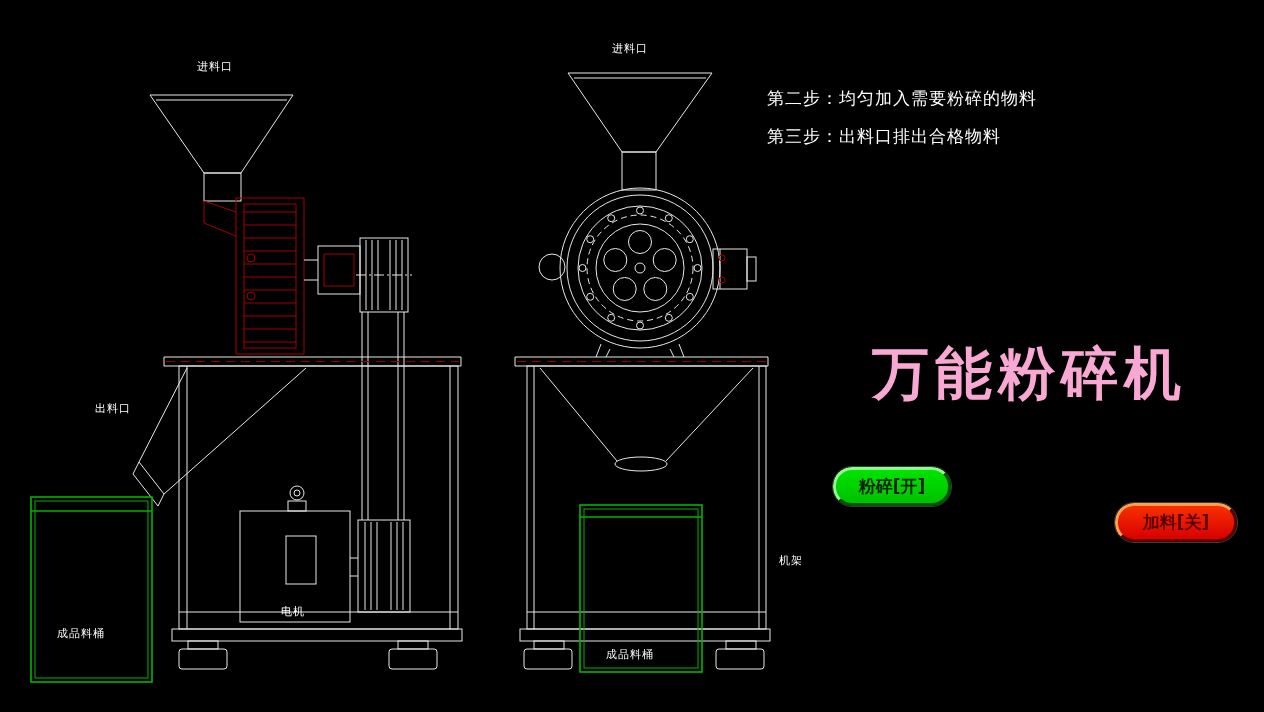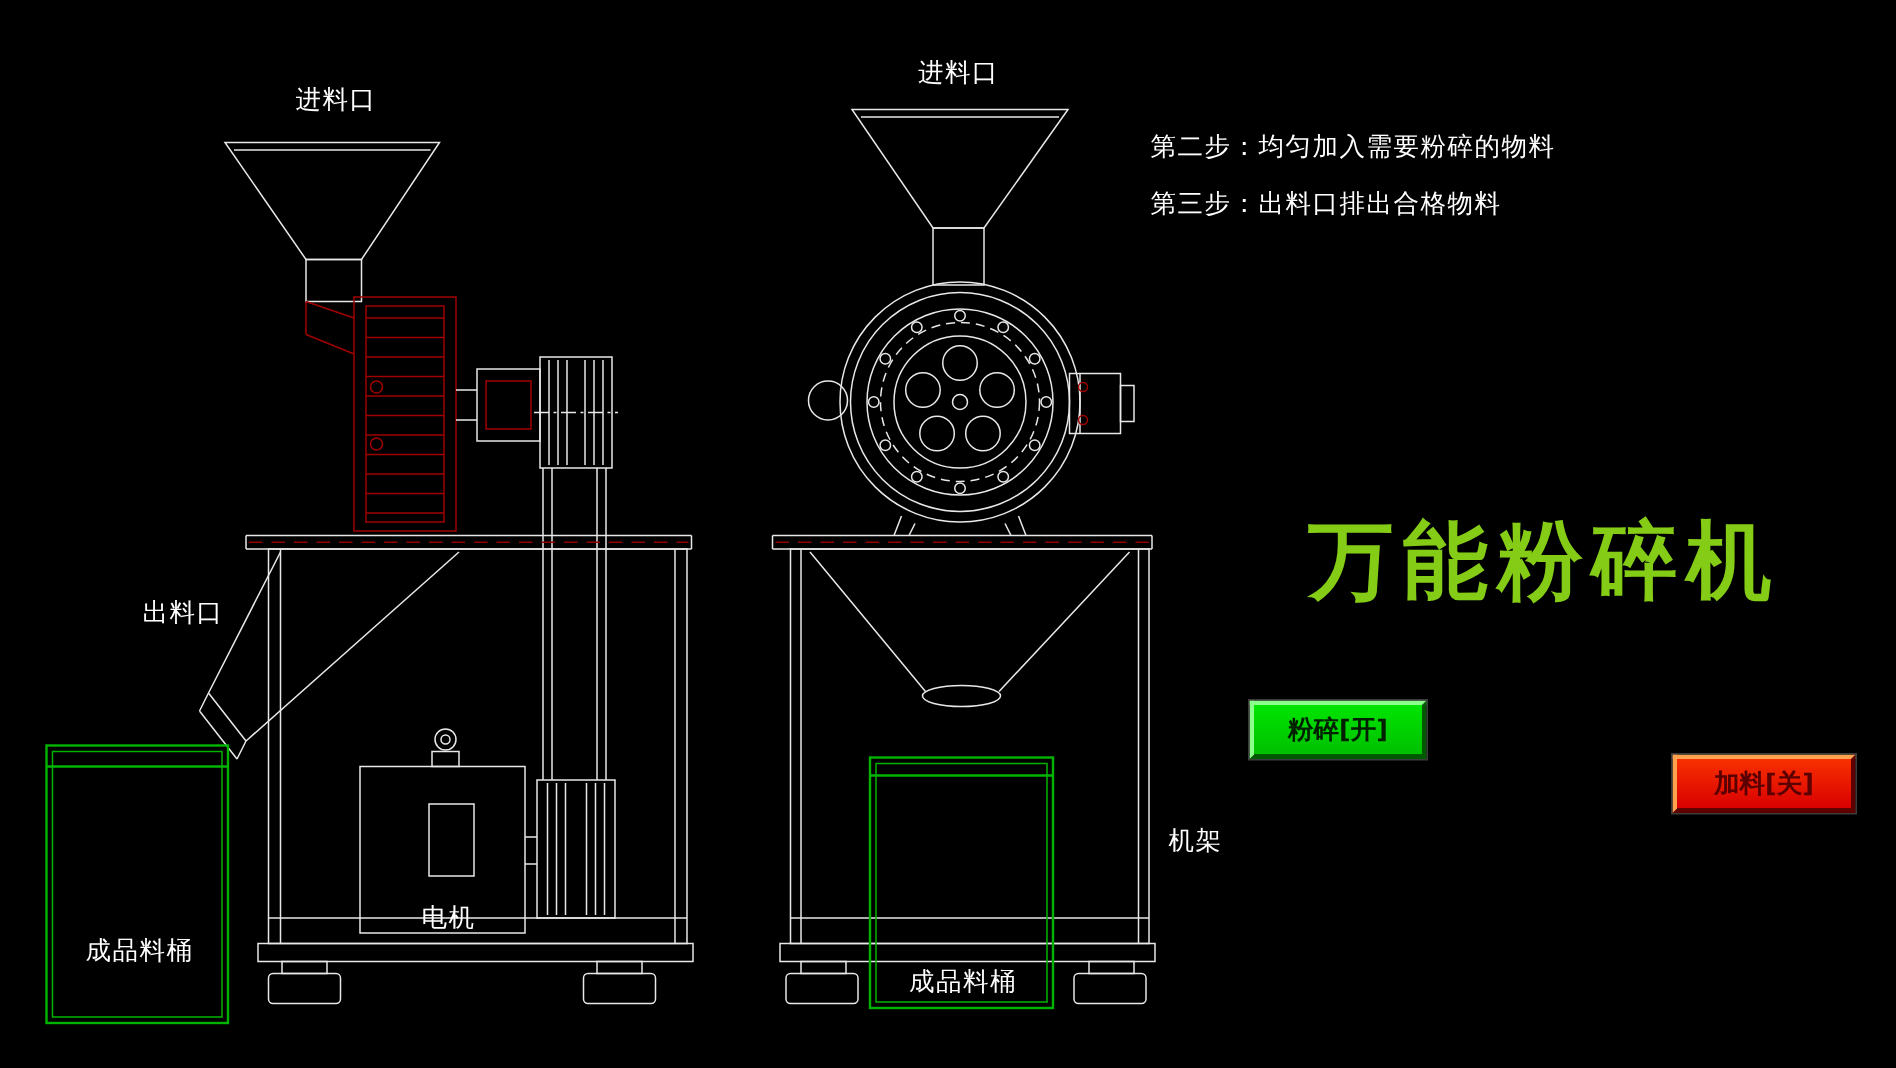--- a/index.html
+++ b/index.html
@@ -1,26 +1,26 @@
 <!DOCTYPE html>
 <html><head>
 <meta charset="utf-8">
 <style>
   * { margin:0; padding:0; box-sizing:border-box; }
   html,body { width:1264px; height:712px; background:#000; overflow:hidden; }
   body { font-family:"DejaVu Sans","Liberation Sans",sans-serif; position:relative; }
   .screen { position:absolute; left:0; top:0; width:1264px; height:712px; background:#000; }
   svg.linework { position:absolute; left:0; top:0; }
-  .label { position:absolute; color:#ffffff; font-size:17px; line-height:18px; white-space:nowrap; letter-spacing:1px; }
+  .label { position:absolute; color:#ffffff; font-size:11px; line-height:18px; white-space:nowrap; letter-spacing:1px; }
   .instr { position:absolute; color:#ffffff; font-size:17px; line-height:22px; white-space:nowrap; letter-spacing:1px; }
-  .title { position:absolute; color:#84cc16; font-size:57px; font-weight:bold; letter-spacing:6px; white-space:nowrap; }
+  .title { position:absolute; color:#f9a8d4; font-size:57px; font-weight:bold; letter-spacing:6px; white-space:nowrap; }
   .hmi-btn {
     position:absolute; height:39px; font-size:17px; font-weight:bold;
     display:flex; align-items:center; justify-content:center;
-    cursor:pointer; white-space:nowrap; outline:1px solid #3c3c3c;
+    cursor:pointer; white-space:nowrap; outline:1px solid #3c3c3c;border-radius:19px;
   }
   .hmi-btn.green {
     background:linear-gradient(180deg,#00e400,#00c000);
     color:#002000;
     border-top:3px solid #8cff8c; border-left:3px solid #8cff8c;
     border-bottom:3px solid #005800; border-right:3px solid #005800;
   }
   .hmi-btn.red {
     background:linear-gradient(180deg,#f83000,#d80000);
     color:#5a0000;

